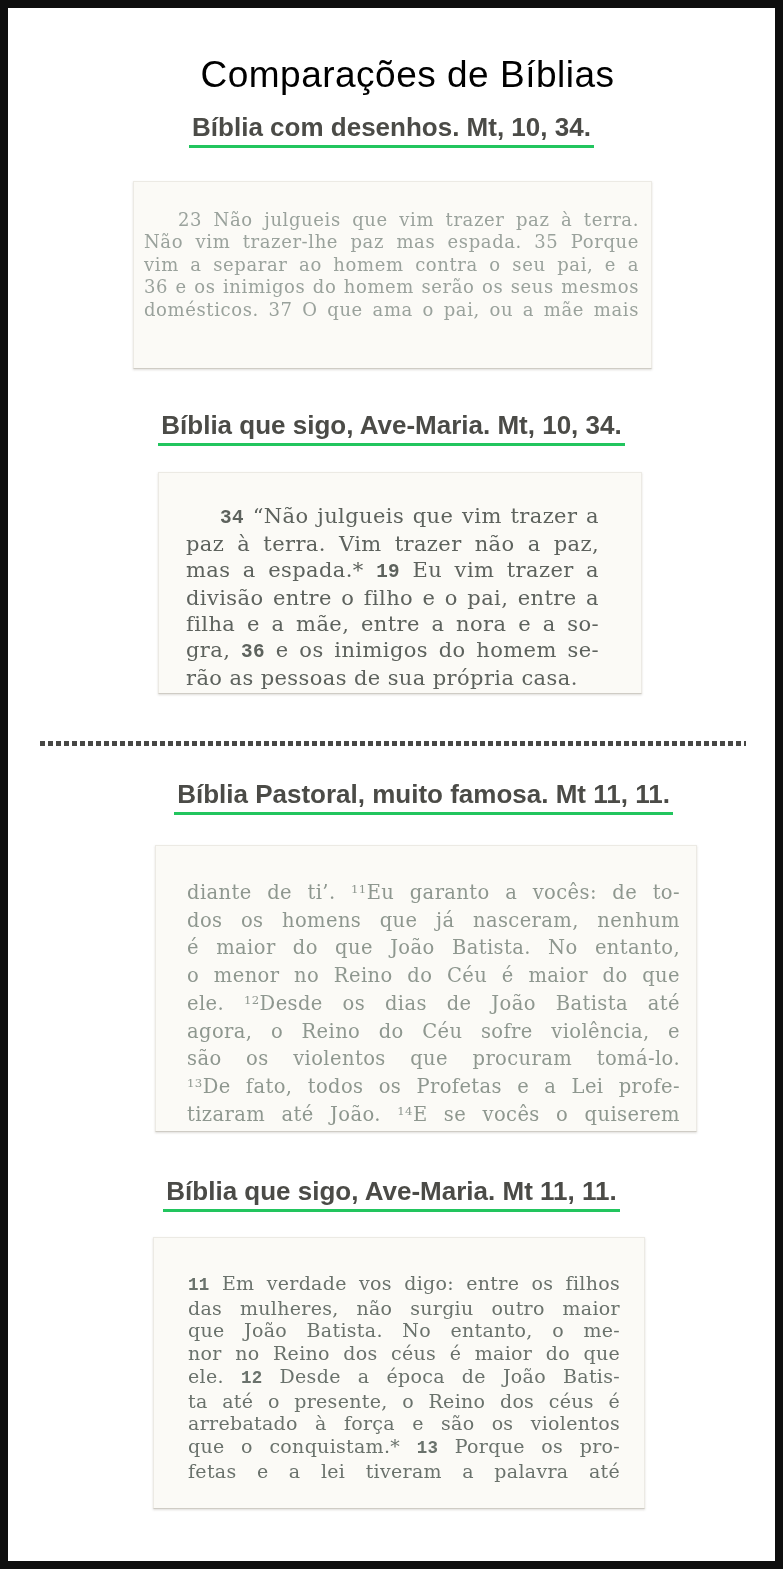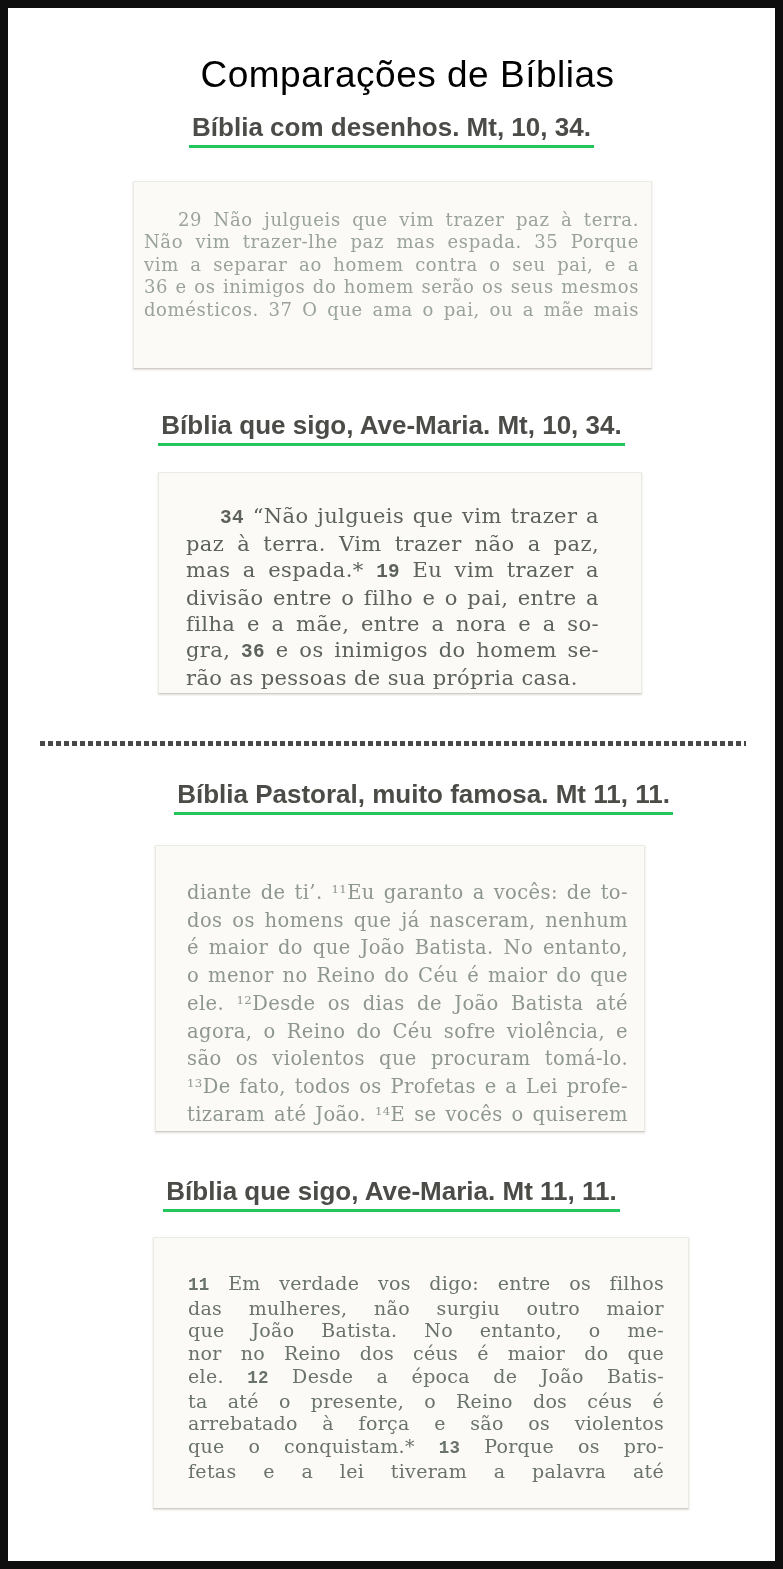--- a/index.html
+++ b/index.html
@@ -42,24 +42,24 @@
   }
   .xline{text-align:justify;text-align-last:justify;}
   .xline.ragged{text-align-last:left;}
   .xline.indent{text-indent:34px;}
   .e1{left:133px;top:181px;width:519px;height:188px;padding:27px 12px 0 10px;
       font-size:18px;letter-spacing:0.6px;}
   .e1 .xline{line-height:22.4px;}
   .e2{left:158px;top:472px;width:484px;height:222px;padding:30px 42px 0 27px;
       font-size:21px;letter-spacing:0.4px;}
   .e2 .xline{line-height:26px;}
-  .e3{left:155px;top:845px;width:490px;height:287px;padding:33px 16px 0 31px;
+  .e3{left:155px;top:845px;width:542px;height:287px;padding:33px 16px 0 31px;
       font-size:19.5px;letter-spacing:0.4px;}
   .e3 .xline{line-height:27.7px;}
-  .e4{left:153px;top:1237px;width:536px;height:272px;padding:34px 24px 12px 34px;
+  .e4{left:153px;top:1237px;width:492px;height:272px;padding:34px 24px 12px 34px;
       font-size:19px;letter-spacing:0.3px;}
   .e4 .xline{line-height:22.7px;}
   .vnum{
     font-family:Liberation Mono, monospace;
     font-weight:bold;font-size:0.92em;
   }
   .vsup{
     font-size:0.6em;
     vertical-align:0.5em;
     line-height:0;
@@ -73,21 +73,21 @@
 <body>
 
 <div class="page">
 
   <h1 class="title">Comparações de Bíblias</h1>
 
   <div class="heading hpos1">
     <span class="hl">Bíblia com desenhos. Mt, 10, 34.</span>
   </div>
   <div class="excerpt e1" style="color: rgb(154, 162, 156); background: rgb(251, 250, 246);">
-      <div class="xline indent">29 Não julgueis que vim trazer paz à terra.</div>
+      <div class="xline indent">23 Não julgueis que vim trazer paz à terra.</div>
       <div class="xline">Não vim trazer-lhe paz mas espada. 35 Porque</div>
       <div class="xline">vim a separar ao homem contra o seu pai, e a</div>
       <div class="xline">36 e os inimigos do homem serão os seus mesmos</div>
       <div class="xline">domésticos. 37 O que ama o pai, ou a mãe mais</div>
     </div>
 
   <div class="heading hpos2">
     <span class="hl">Bíblia que sigo, Ave-Maria. Mt, 10, 34.</span>
   </div>
   <div class="excerpt e2" style="color: rgb(93, 98, 93); background: rgb(251, 250, 246);">

